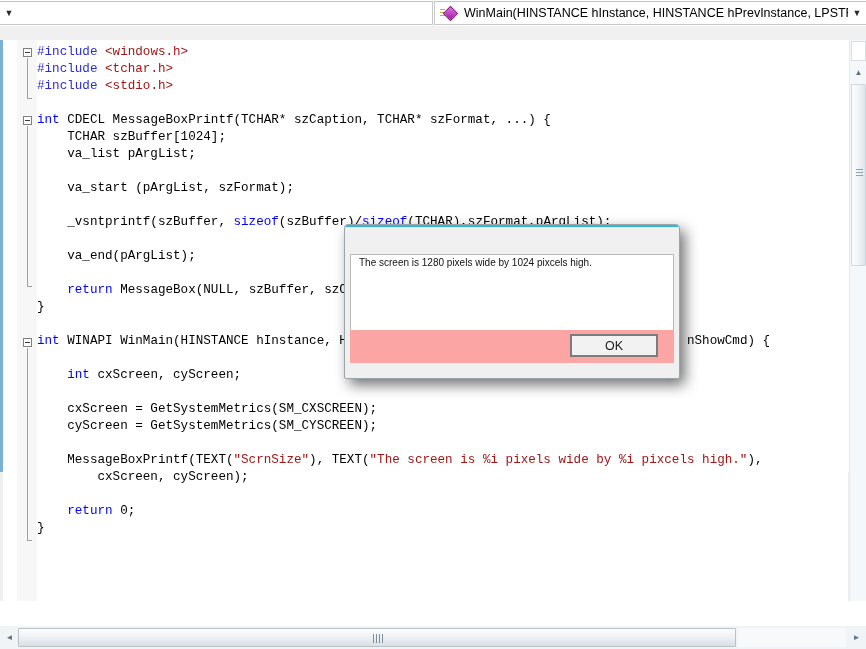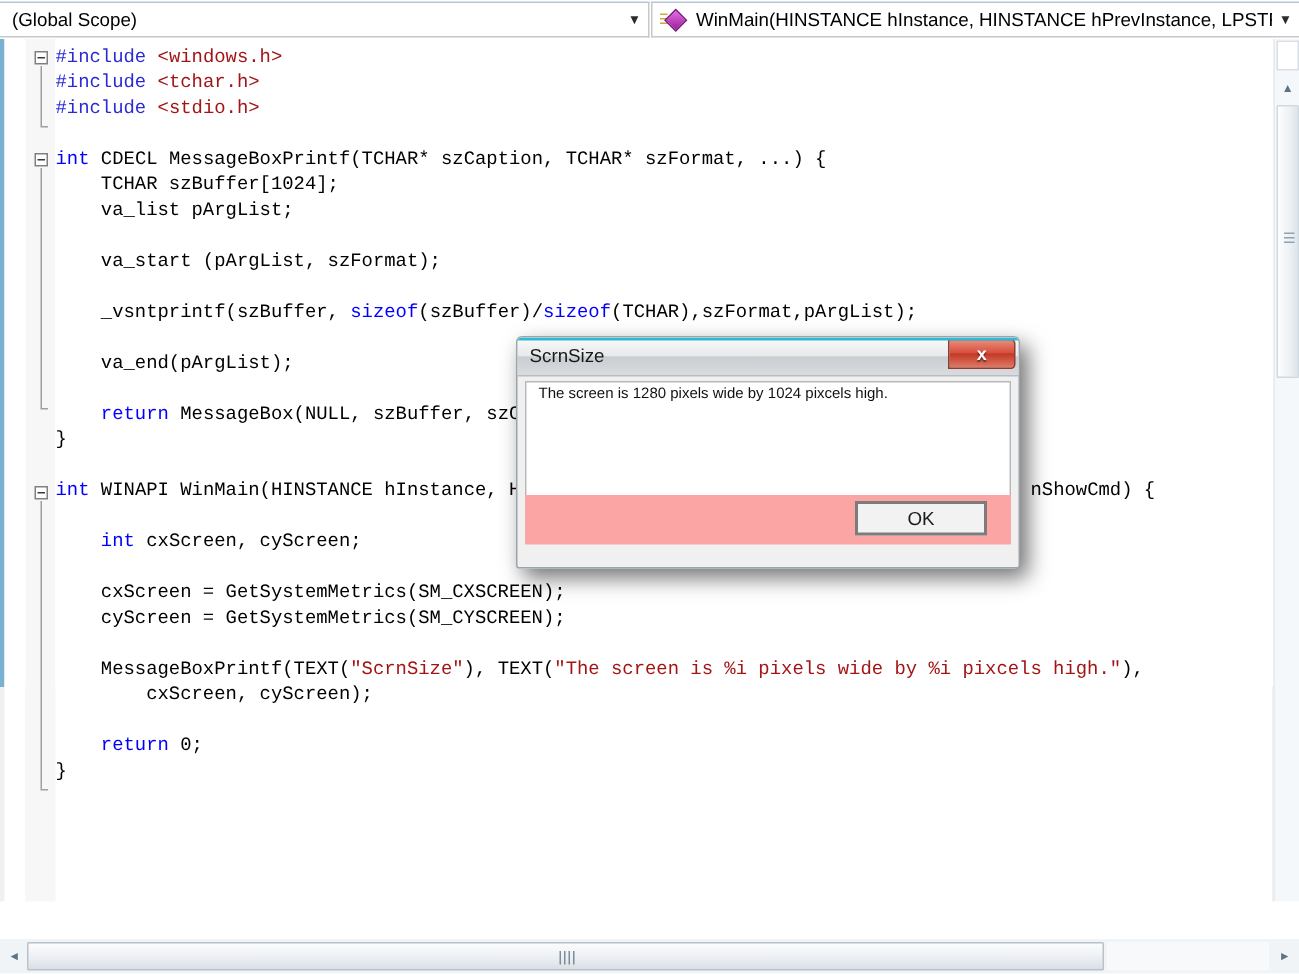--- a/index.html
+++ b/index.html
@@ -38,21 +38,21 @@
     transform:rotate(45deg);
     border:1px solid #7d157d;
   }
   .member-icon .lines{
     position:absolute;left:0px;top:3px;width:5px;height:7px;
   }
   .member-icon .lines i{display:block;height:1px;background:#cfa93a;margin-bottom:2px;width:5px;}
 
   
   #editor-frame{
-    position:absolute;left:0;top:26px;width:866px;height:432px;
+    position:absolute;left:0;top:40px;width:866px;height:432px;
     background:#7ab0d0;
   }
   #editor-inner{
     position:absolute;left:3px;top:0px;right:0px;bottom:0px;
     background:#ffffff;
   }
   
   #indicator-margin{
     position:absolute;left:0;top:0;width:14px;height:601px;background:#ffffff;
     border-right:none;
@@ -203,21 +203,20 @@
     position:absolute;left:0;top:601px;width:866px;height:25px;background:#ffffff;
   }
 </style>
 </head>
 <body>
 
 <div id="root">
 
   <div id="navbar">
     <div class="combo" id="combo-scope">
-      <span class="combo-label">(Global Scope)</span>
       <span class="combo-arrow">▼</span>
     </div>
     <div class="combo" id="combo-member">
       <span class="member-icon">
         <span class="lines">
             <i></i>
             <i></i>
             <i></i>
           </span>
         <span class="diamond"></span>
@@ -275,26 +274,20 @@
           <i></i>
           <i></i>
         </span>
     </div>
     <div id="hscroll-rest"></div>
     <div class="hbtn" id="hbtn-right">►</div>
   </div>
 
   <div id="dialog-shadow"></div>
   <div id="dialog">
-    <div id="dlg-titlebar">
-      <span id="dlg-title">ScrnSize</span>
-      <div id="dlg-close">
-        <span class="x">x</span>
-      </div>
-    </div>
     <div id="dlg-body"></div>
     <div id="dlg-message">The screen is 1280 pixels wide by 1024 pixcels high.</div>
     <div id="dlg-footer">
       <div id="dlg-ok">
         <span>OK</span>
       </div>
     </div>
     <div id="dialog-glass"></div>
   </div>
 

